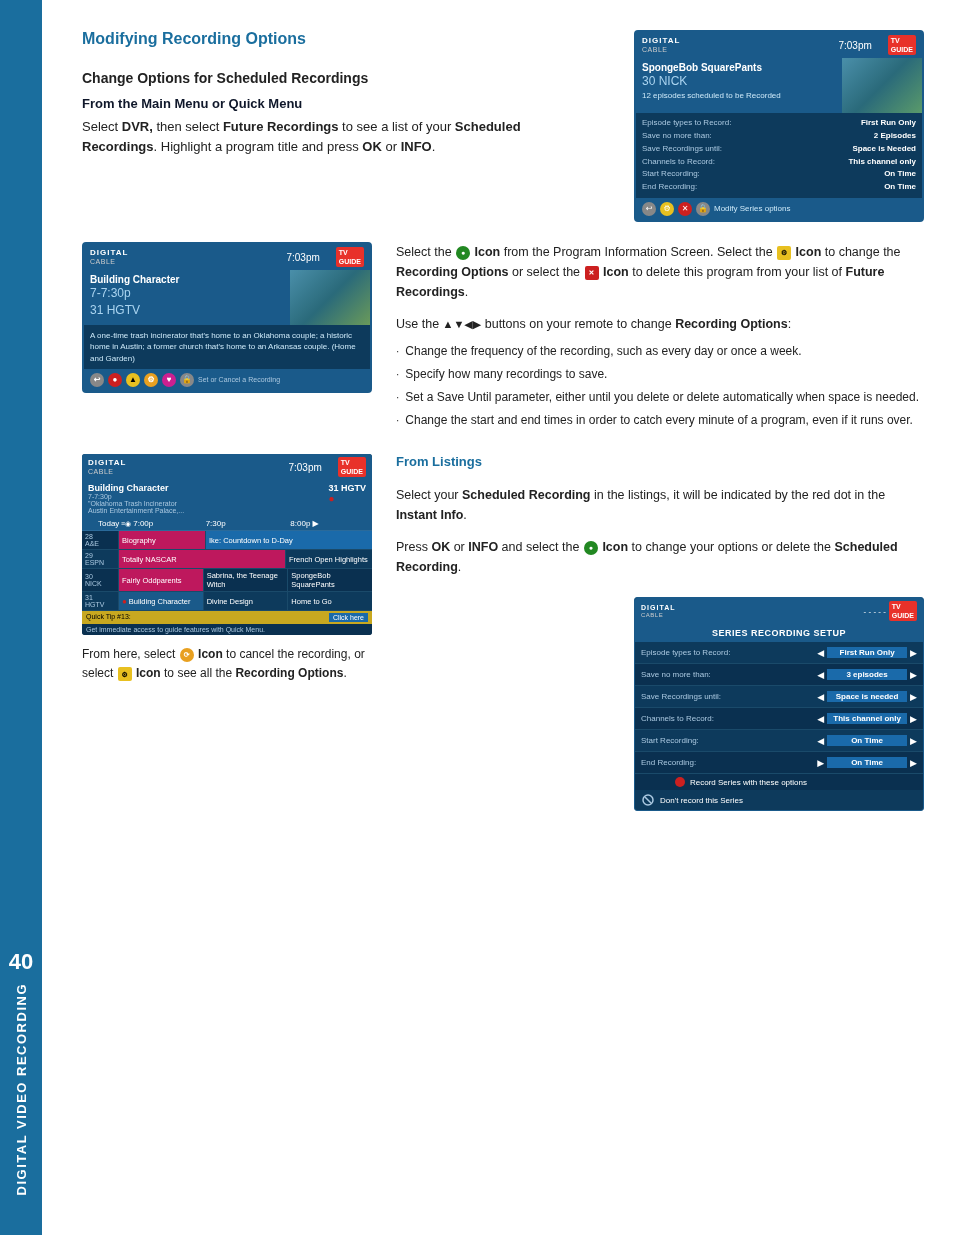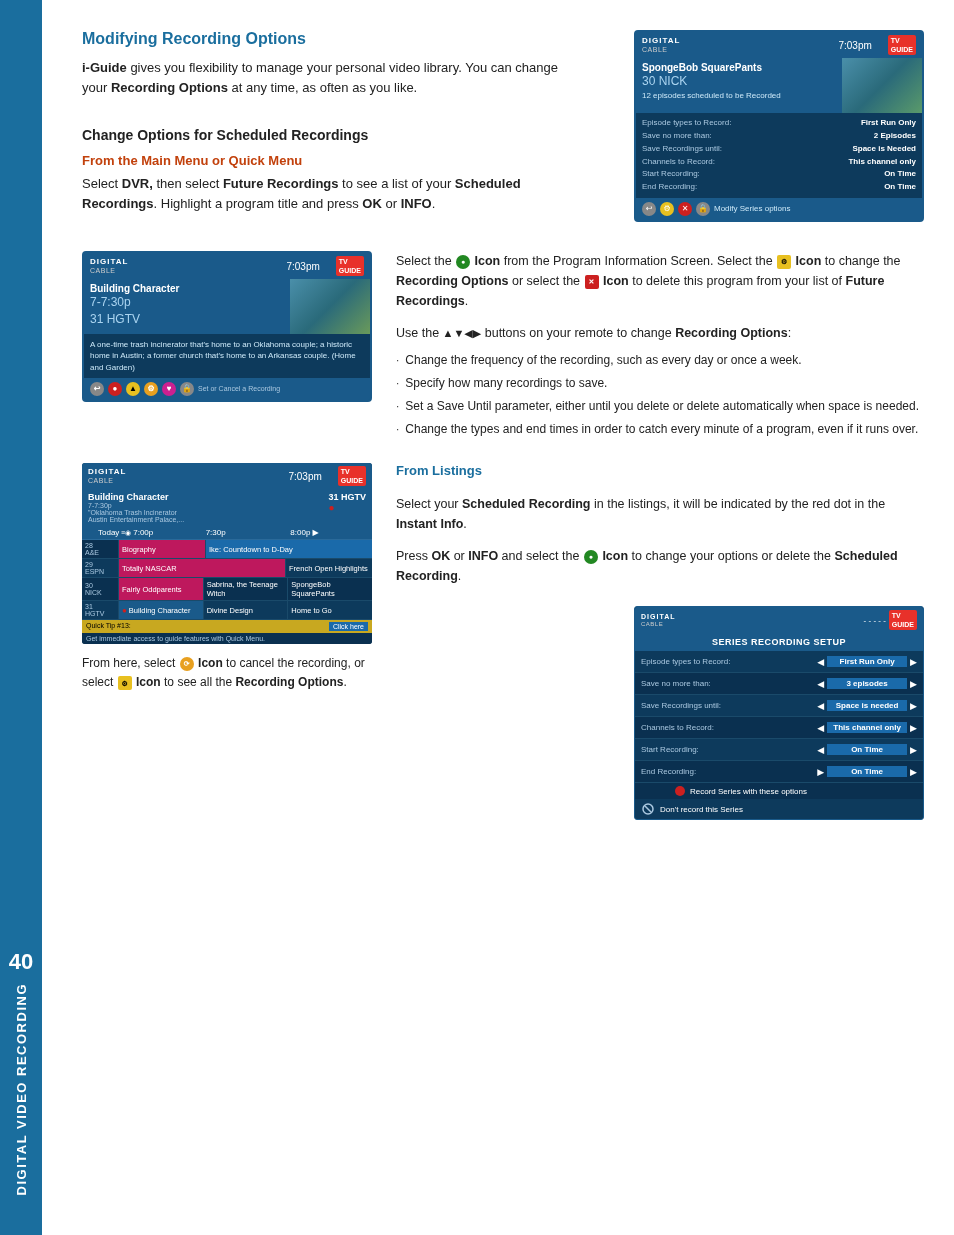--- a/index.html
+++ b/index.html
@@ -67,21 +67,21 @@
     }
     .intro-text b { font-weight: bold; }
 
     
     .change-options-header {
       font-size: 14px;
       font-weight: bold;
       margin-bottom: 10px;
     }
     .sub-header {
-      color: #c2410c;
+      color: #0f172a;
       font-size: 13px;
       font-weight: bold;
       margin-bottom: 6px;
     }
 
     
     .top-row {
       display: flex;
       gap: 20px;
       margin-bottom: 20px;
@@ -470,23 +470,20 @@
 <div class="sidebar">
   <span class="sidebar-number">40</span>
   <span class="sidebar-text">DIGITAL VIDEO RECORDING</span>
 </div>
 
 <div class="main">
 
   <div class="top-row">
     <div class="top-left">
       <div class="section-title">Modifying Recording Options</div>
-      <p class="intro-text">
-        <b>i-Guide</b> gives you flexibility to manage your personal video library. You can change your <b>Recording Options</b> at any time, as often as you like.
-      </p>
       <div style="height:12px;"></div>
       <div class="change-options-header">Change Options for Scheduled Recordings</div>
       <div class="sub-header">From the Main Menu or Quick Menu</div>
       <p class="intro-text">
         Select <b>DVR,</b> then select <b>Future Recordings</b> to see a list of your <b>Scheduled Recordings</b>. Highlight a program title and press <b>OK</b> or <b>INFO</b>.
       </p>
     </div>
 
     <div class="top-right">
       <div class="screen-box screen-top-right">
@@ -599,21 +596,21 @@
         <div class="bullet-item">
           <span class="bullet-dot">·</span>
           <span>Specify how many recordings to save.</span>
         </div>
         <div class="bullet-item">
           <span class="bullet-dot">·</span>
           <span>Set a Save Until parameter, either until you delete or delete automatically when space is needed.</span>
         </div>
         <div class="bullet-item">
           <span class="bullet-dot">·</span>
-          <span>Change the types and end times in order to catch every minute of a program, even if it runs over.</span>
+          <span>Change the start and end times in order to catch every minute of a program, even if it runs over.</span>
         </div>
       </div>
     </div>
   </div>
 
   <div class="bottom-section">
     <div class="bottom-left">
 
       <div class="listings-screen">
         <div class="listings-header">

